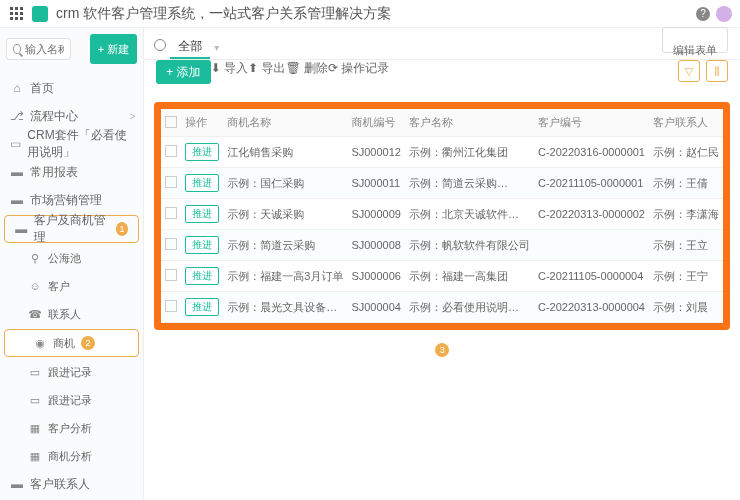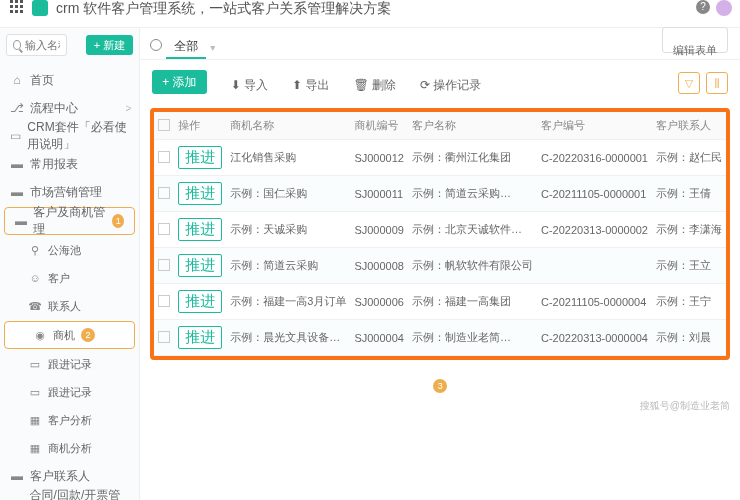--- a/index.html
+++ b/index.html
@@ -1,56 +1,56 @@
 <!DOCTYPE html>
 <html><head>
 <meta charset="utf-8">
 <style>
 *{margin:0;padding:0;box-sizing:border-box}
 body{font-family:-apple-system,"Microsoft YaHei",sans-serif;font-size:12px;color:#333;background:#fff;width:740px;height:500px;overflow:hidden}
-.header{height:28px;display:flex;align-items:flex-start;padding:0 10px;border-bottom:1px solid #eee;position:relative}
+.header{height:28px;display:flex;align-items:center;padding:0 10px;border-bottom:1px solid #eee;position:relative}
 .header .apps{width:14px;height:14px;display:grid;grid-template-columns:repeat(3,1fr);gap:1px;margin-right:8px}
 .header .apps i{background:#555;width:3px;height:3px}
 .header .logo{width:16px;height:16px;background:#1abc9c;border-radius:3px;margin-right:8px}
 .header .title{font-size:14px;color:#555}
 .header .help{position:absolute;right:30px;width:14px;height:14px;border-radius:50%;background:#888;color:#fff;text-align:center;line-height:14px;font-size:10px}
 .header .avatar{position:absolute;right:8px;width:16px;height:16px;border-radius:50%;background:#d4b0e8}
 .layout{display:flex;height:472px}
 .sidebar{width:178px;background:#fafbfc;border-right:1px solid #eee;overflow-y:auto}
 .search-row{display:flex;align-items:center;padding:6px;gap:19px}
 .search-box{flex:1;display:flex;align-items:center;border:1px solid #e0e0e0;border-radius:3px;height:22px;padding:0 6px;background:#fff}
 .search-box .mg{width:10px;height:10px;border:1.5px solid #999;border-radius:50%;position:relative;margin-right:4px}
 .search-box .mg:after{content:"";position:absolute;width:4px;height:1.5px;background:#999;transform:rotate(45deg);bottom:-2px;right:-3px}
 .search-box input{border:0;outline:0;font-size:11px;width:100%;color:#bbb}
-.btn-new{background:#1abc9c;color:#fff;border:0;border-radius:3px;height:20px;padding:0 8px;font-size:11px;cursor:pointer}
+.btn-new{background:#1abc9c;color:#fff;border:0;border-radius:3px;height:30px;padding:0 8px;font-size:11px;cursor:pointer}
 .nav{list-style:none;padding:4px 0}
 .nav li{display:flex;align-items:center;height:28px;padding:0 10px;color:#666;cursor:pointer;position:relative}
 .nav li.sub{padding-left:28px;font-size:11px}
 .nav li.active{background:#fff}
 .nav li.hl{border:1px solid #f0ad4e;border-radius:4px;margin:1px 4px}
 .nav .ico{width:14px;height:14px;margin-right:6px;display:inline-flex;align-items:center;justify-content:center;color:#888}
 .nav .chev{position:absolute;right:8px;color:#bbb;font-size:10px}
 .nav .badge{width:14px;height:14px;border-radius:50%;background:#f0ad4e;color:#fff;text-align:center;line-height:14px;font-size:9px;margin-left:6px}
 .main{flex:1;display:flex;flex-direction:column}
 .tabs{height:32px;display:flex;align-items:flex-end;padding:0 10px;position:relative;border-bottom:1px solid #eee}
 .tabs .globe{width:12px;height:12px;border:1.5px solid #888;border-radius:50%;margin-right:4px;margin-bottom:8px}
 .tabs .tab{height:26px;line-height:26px;padding:0 8px;border-bottom:2px solid #1abc9c;color:#333;font-size:12px}
 .tabs .chev{color:#bbb;margin-left:4px;margin-bottom:6px;font-size:10px}
 .tabs .edit-form{position:absolute;right:12px;bottom:6px;border:1px solid #ddd;border-radius:3px;height:22px;line-height:20px;padding:12px 10px;font-size:11px;color:#666;background:#fff}
-.toolbar{height:34px;display:flex;align-items:flex-end;padding:0 12px;gap:24px;font-size:12px;color:#666;position:relative}
+.toolbar{height:34px;display:flex;align-items:flex-start;padding:0 12px;gap:0;font-size:12px;color:#666;position:relative}
 .btn-add{background:#1abc9c;color:#fff;border:0;border-radius:3px;height:24px;padding:0 10px;font-size:12px}
 .tool-link{color:#666}
 .tool-right{position:absolute;right:12px;display:flex;gap:6px}
 .tool-btn{width:22px;height:22px;border:1px solid #f0ad4e;border-radius:3px;display:flex;align-items:center;justify-content:center;color:#f0ad4e;font-size:11px}
-.table-wrap{border:4px solid #f97316;margin:14px 10px;border-radius:4px;overflow:hidden}
+.table-wrap{border:7px solid #f97316;margin:8px 10px;border-radius:4px;overflow:hidden}
 table{width:100%;border-collapse:collapse;font-size:11px}
 th,td{padding:6px 4px;text-align:left;border-bottom:1px solid #f0f0f0;color:#666;white-space:nowrap;overflow:hidden;text-overflow:ellipsis}
 th{font-weight:normal;color:#888;background:#fafafa}
 .chk{width:12px;height:12px;border:1px solid #ccc;display:inline-block}
-.op-btn{border:1px solid #1abc9c;color:#1abc9c;background:#fff;border-radius:2px;padding:1px 6px;font-size:15px}
+.op-btn{border:1px solid #1abc9c;color:#1abc9c;background:#fff;border-radius:2px;padding:1px 6px;font-size:10px}
 tr:nth-child(even) td{background:#fafdfd}
 .col-chk{width:26px}
 .col-op{width:50px}
 .col-name{width:95px}
 .col-code{width:75px}
 .col-cust{width:100px}
 .col-ccode{width:115px}
 .footer-badge{text-align:center;padding:4px}
 .footer-badge span{display:inline-block;width:14px;height:14px;border-radius:50%;background:#f0ad4e;color:#fff;line-height:14px;font-size:9px}
 .credit{text-align:right;font-size:10px;color:#bbb;padding:2px 10px}
@@ -231,23 +231,22 @@
               <td>SJ000006</td>
               <td>示例：福建一高集团</td>
               <td>C-20211105-0000004</td>
               <td>示例：王宁</td>
             </tr>
             <tr>
               <td><span class="chk"></span></td>
               <td><button class="op-btn">推进</button></td>
               <td>示例：晨光文具设备…</td>
               <td>SJ000004</td>
-              <td>示例：制造业老简…</td>
+              <td>示例：必看使用说明…</td>
               <td>C-20220313-0000004</td>
               <td>示例：刘晨</td>
             </tr>
           </tbody>
       </table>
     </div>
     <div class="footer-badge"><span>3</span></div>
-    <div class="credit">搜狐号@制造业老简</div>
   </div>
 </div>
 
 </body></html>

